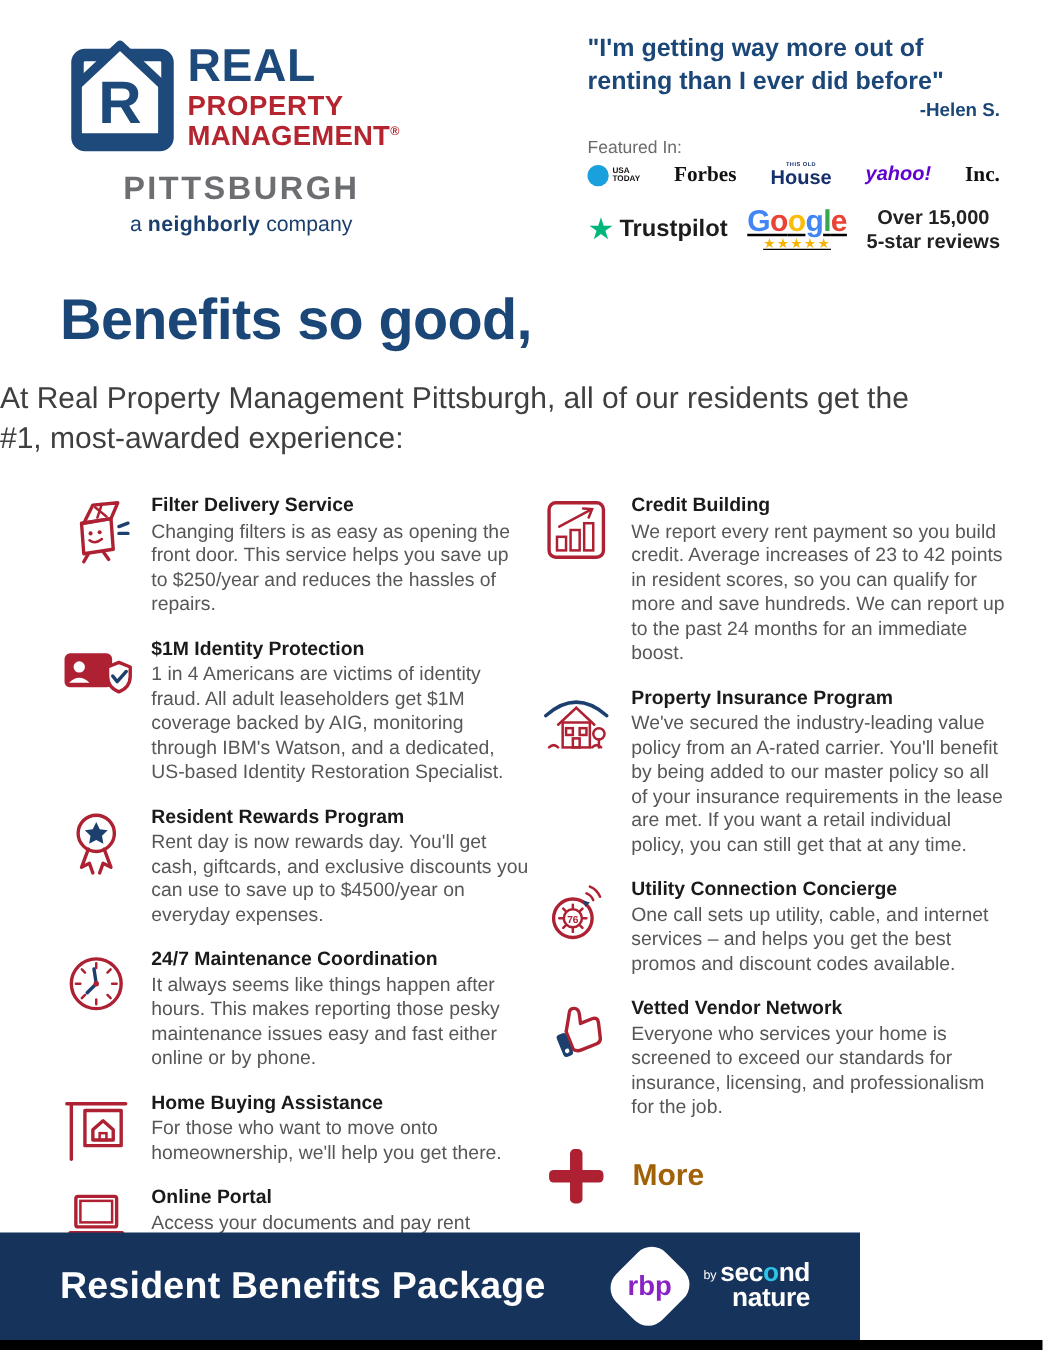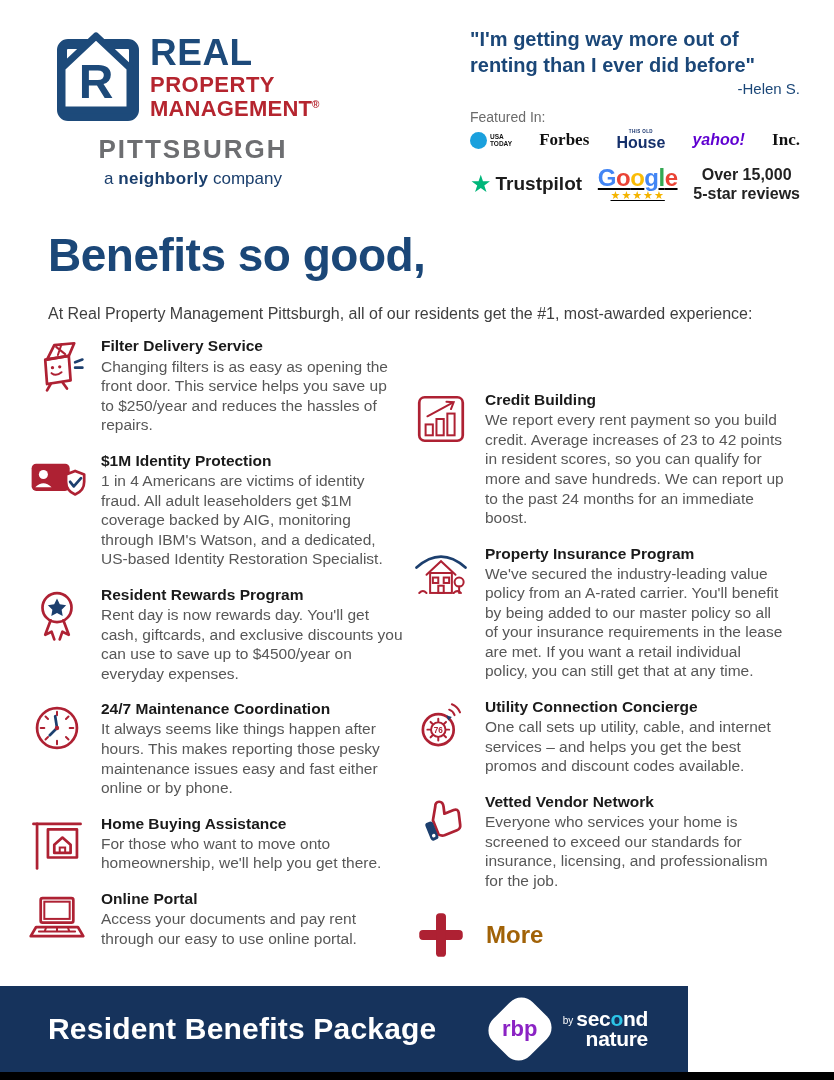--- a/index.html
+++ b/index.html
@@ -15,21 +15,21 @@
   .logo-real { font-size:37px; font-weight:bold; color:#1d4a7a; letter-spacing:.5px; }
   .logo-prop { font-size:22px; font-weight:bold; color:#b5252f; letter-spacing:.5px; margin-top:3px; }
   .logo-mgmt { font-size:22px; font-weight:bold; color:#b5252f; letter-spacing:.2px; margin-top:2px; }
   .logo-mgmt sup { font-size:10px; }
   .logo-city { font-size:26px; font-weight:bold; color:#6d6e71; letter-spacing:2px; margin-top:2px; }
   .logo-tagline { font-size:17px; color:#1b3f6d; margin-top:4px; }
   .logo-tagline b { font-weight:bold; letter-spacing:.3px; }
 
   .quote-block { width:330px; padding-top:6px; }
   .quote { font-size:20px; font-weight:bold; color:#1b4778; line-height:1.3; }
-  .quote-attr { font-size:15px; font-weight:normal; color:#1b4778; text-align:right; margin-top:2px; }
+  .quote-attr { font-size:15px; font-weight:bold; color:#1b4778; text-align:right; margin-top:2px; }
   .featured-label { font-size:14px; color:#6b6b6b; margin-top:12px; }
   .featured-row { display:flex; align-items:center; justify-content:space-between; margin-top:5px; }
   .usatoday { display:flex; align-items:center; gap:3px; }
   .usatoday-circle { width:17px; height:17px; border-radius:50%; background:#1aa0dd; }
   .usatoday-txt { font-size:6.5px; font-weight:bold; color:#111; line-height:1.1; }
   .forbes { font-family:"Liberation Serif", serif; font-weight:bold; font-size:17px; color:#111; }
   .toh { text-align:center; line-height:1; }
   .toh-small { font-size:4.5px; font-weight:bold; color:#15306b; letter-spacing:.4px; }
   .toh-main { font-size:16px; font-weight:bold; color:#15306b; }
   .yahoo { font-size:16px; font-weight:bold; color:#5f01d1; font-style:italic; }
@@ -39,24 +39,24 @@
   .tp-star { color:#00b67a; font-size:24px; line-height:1; }
   .tp-name { font-size:19px; font-weight:bold; color:#1c1c1c; }
   .google { text-align:center; line-height:1;text-decoration:underline; }
   .google-word { font-size:24px; font-weight:bold; letter-spacing:-.5px; }
   .g-blue { color:#4285f4; } .g-red { color:#ea4335; } .g-yellow { color:#fbbc05; } .g-green { color:#34a853; }
   .google-stars { color:#f4b400; font-size:11px; letter-spacing:1px; }
   .review-count { font-size:16px; font-weight:bold; color:#222; line-height:1.2; text-align:center; }
 
   
   .headline { padding-left:48px; margin-top:26px; font-weight:bold; color:#1b4778; font-size:46px; line-height:1.17; letter-spacing:-.5px; }
-  .intro { padding-left:48px; margin-top:20px; max-width:760px; font-size:16px; color:#3f3f3f; line-height:1.35; }
+  .intro { margin-top:20px; max-width:760px; font-size:24px; color:#3f3f3f; line-height:1.35; }
 
   
-  .benefits { display:flex; padding-left:28px; margin-top:12px;align-items:flex-end; }
+  .benefits { display:flex; padding-left:48px; margin-top:28px; }
   .col-left { width:384px; }
   .col-right { width:372px; }
   .benefit { display:flex; gap:15px; margin-bottom:16px; }
   .benefit-icon { width:58px; height:58px; flex-shrink:0; }
   .benefit-text { width:302px; }
   .benefit-title { font-size:15.5px; font-weight:bold; color:#1a1a1a; line-height:1.25; }
   .benefit-body { font-size:15.5px; color:#575757; line-height:1.26; margin-top:1px; }
   .more-row { display:flex; align-items:center; gap:16px; margin-top:6px; }
   .more-label { font-size:24px; font-weight:bold; color:#a16207; }
 

